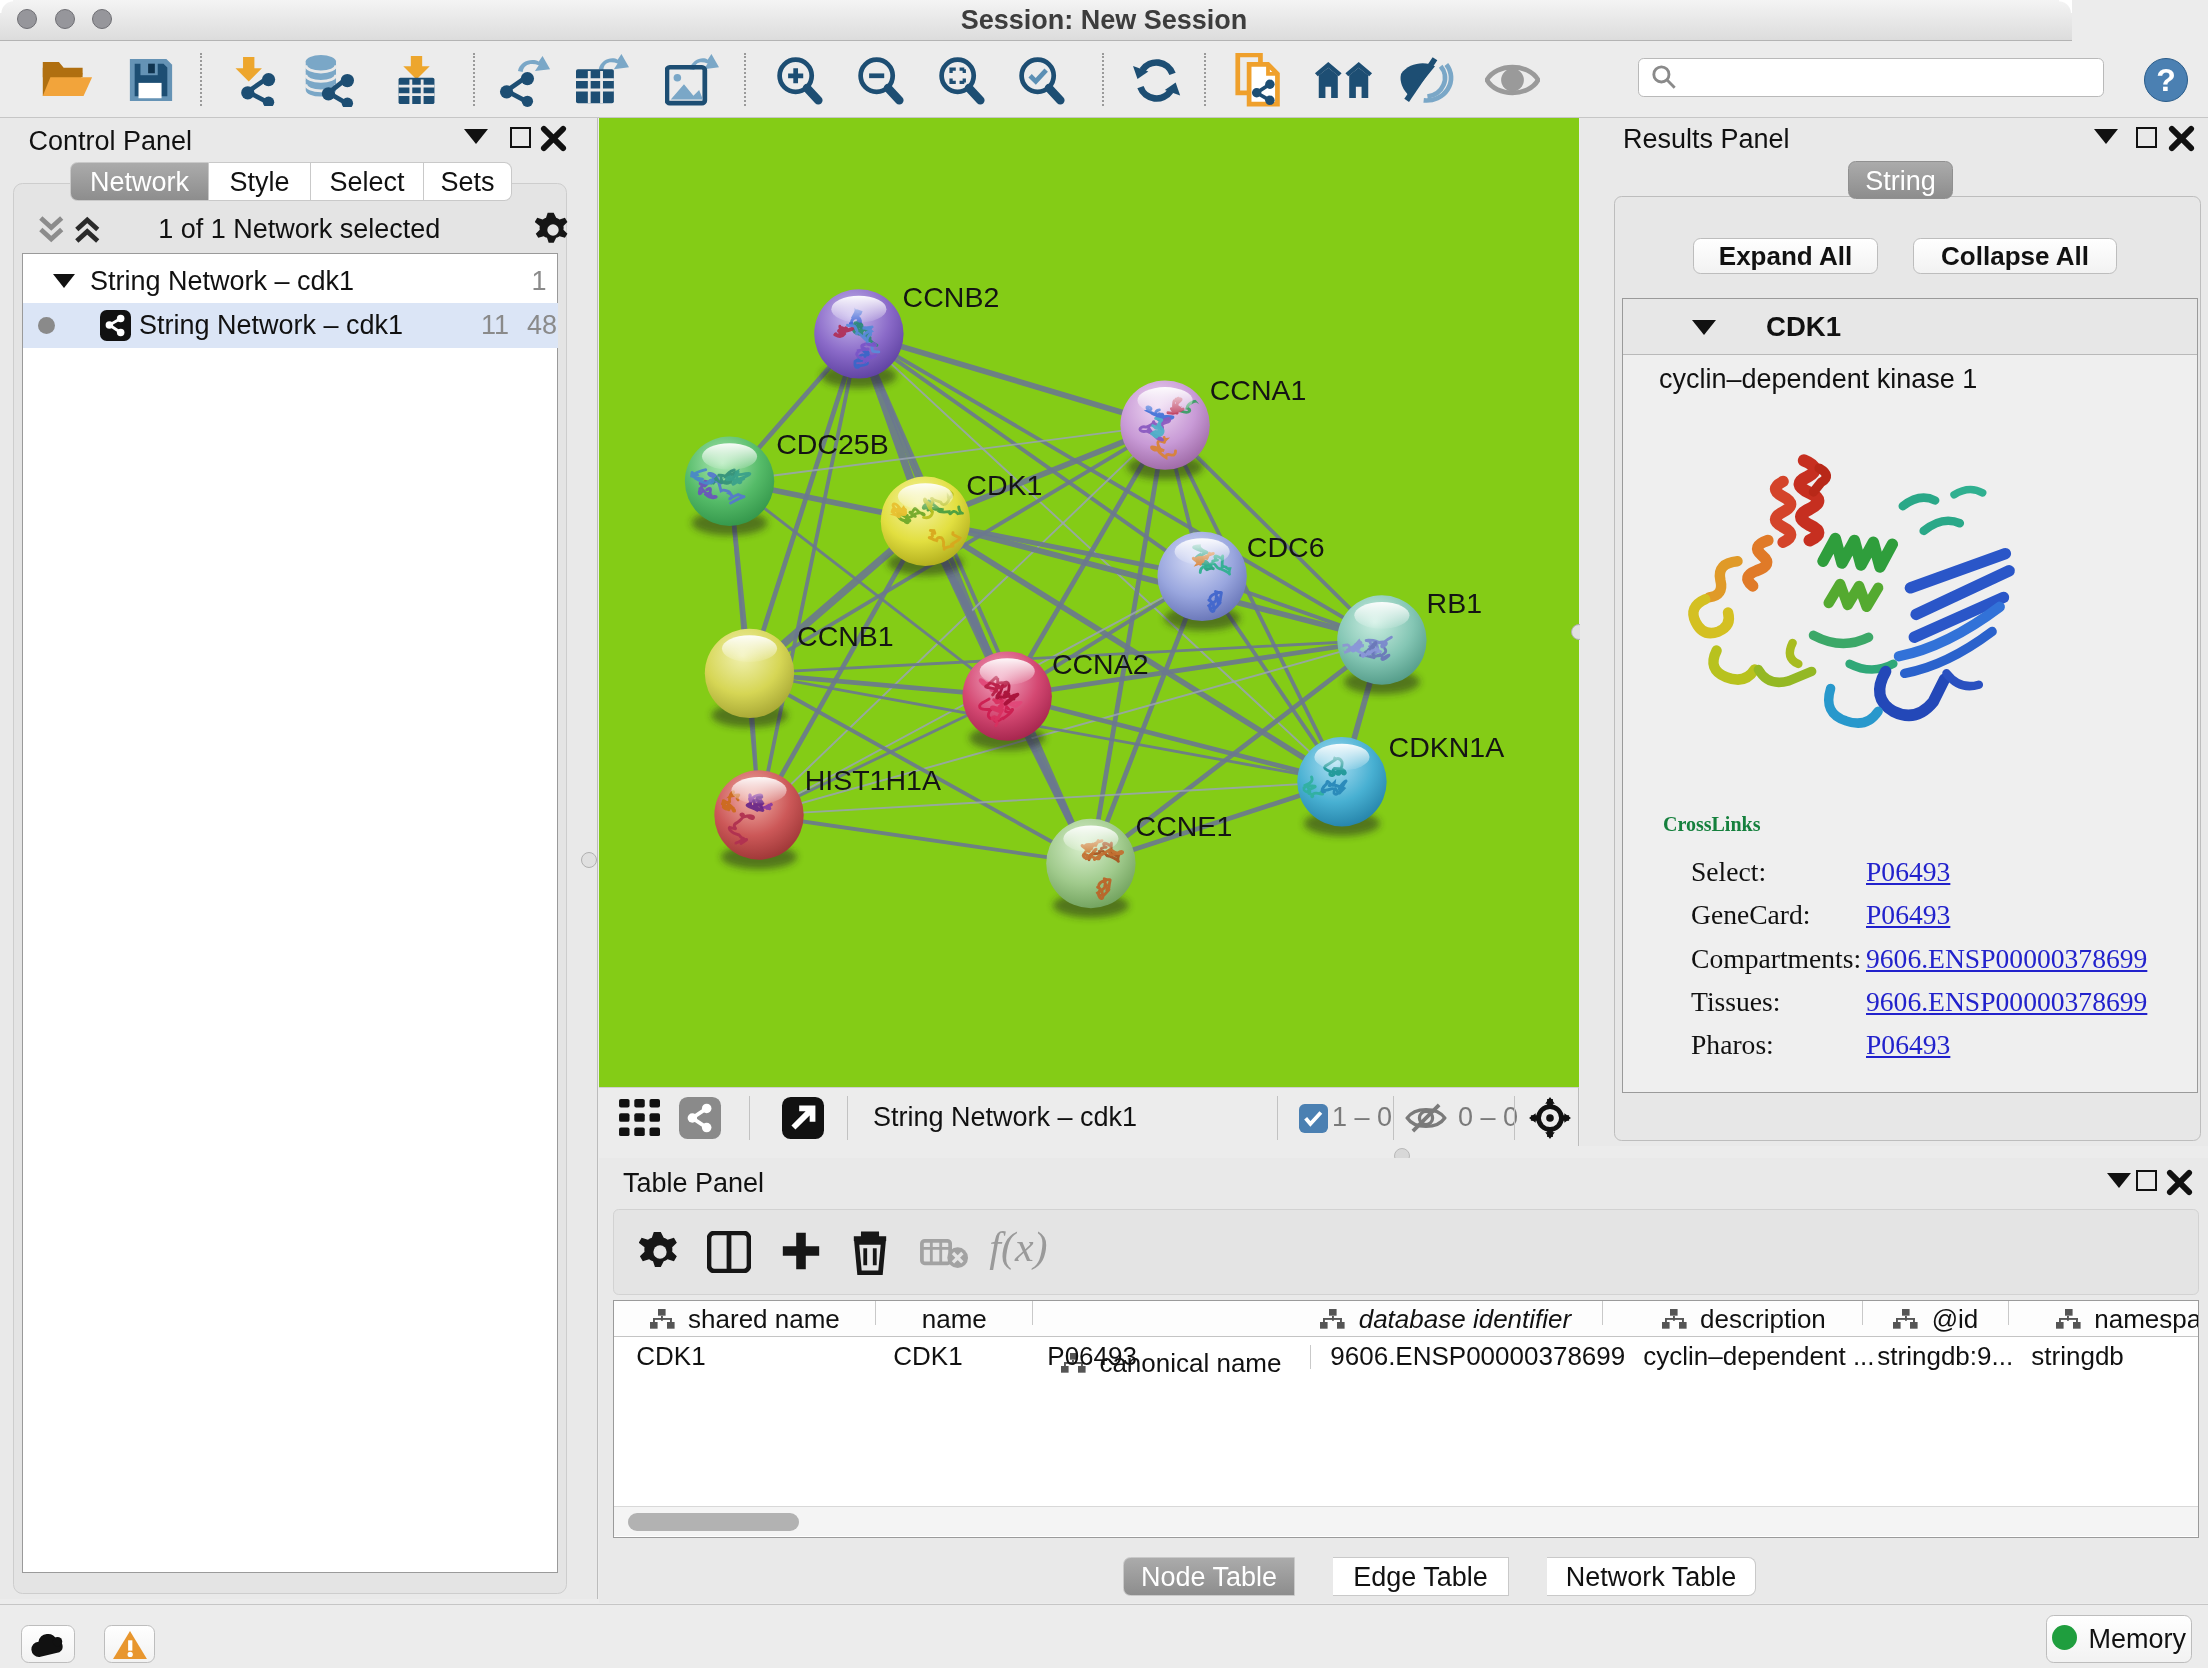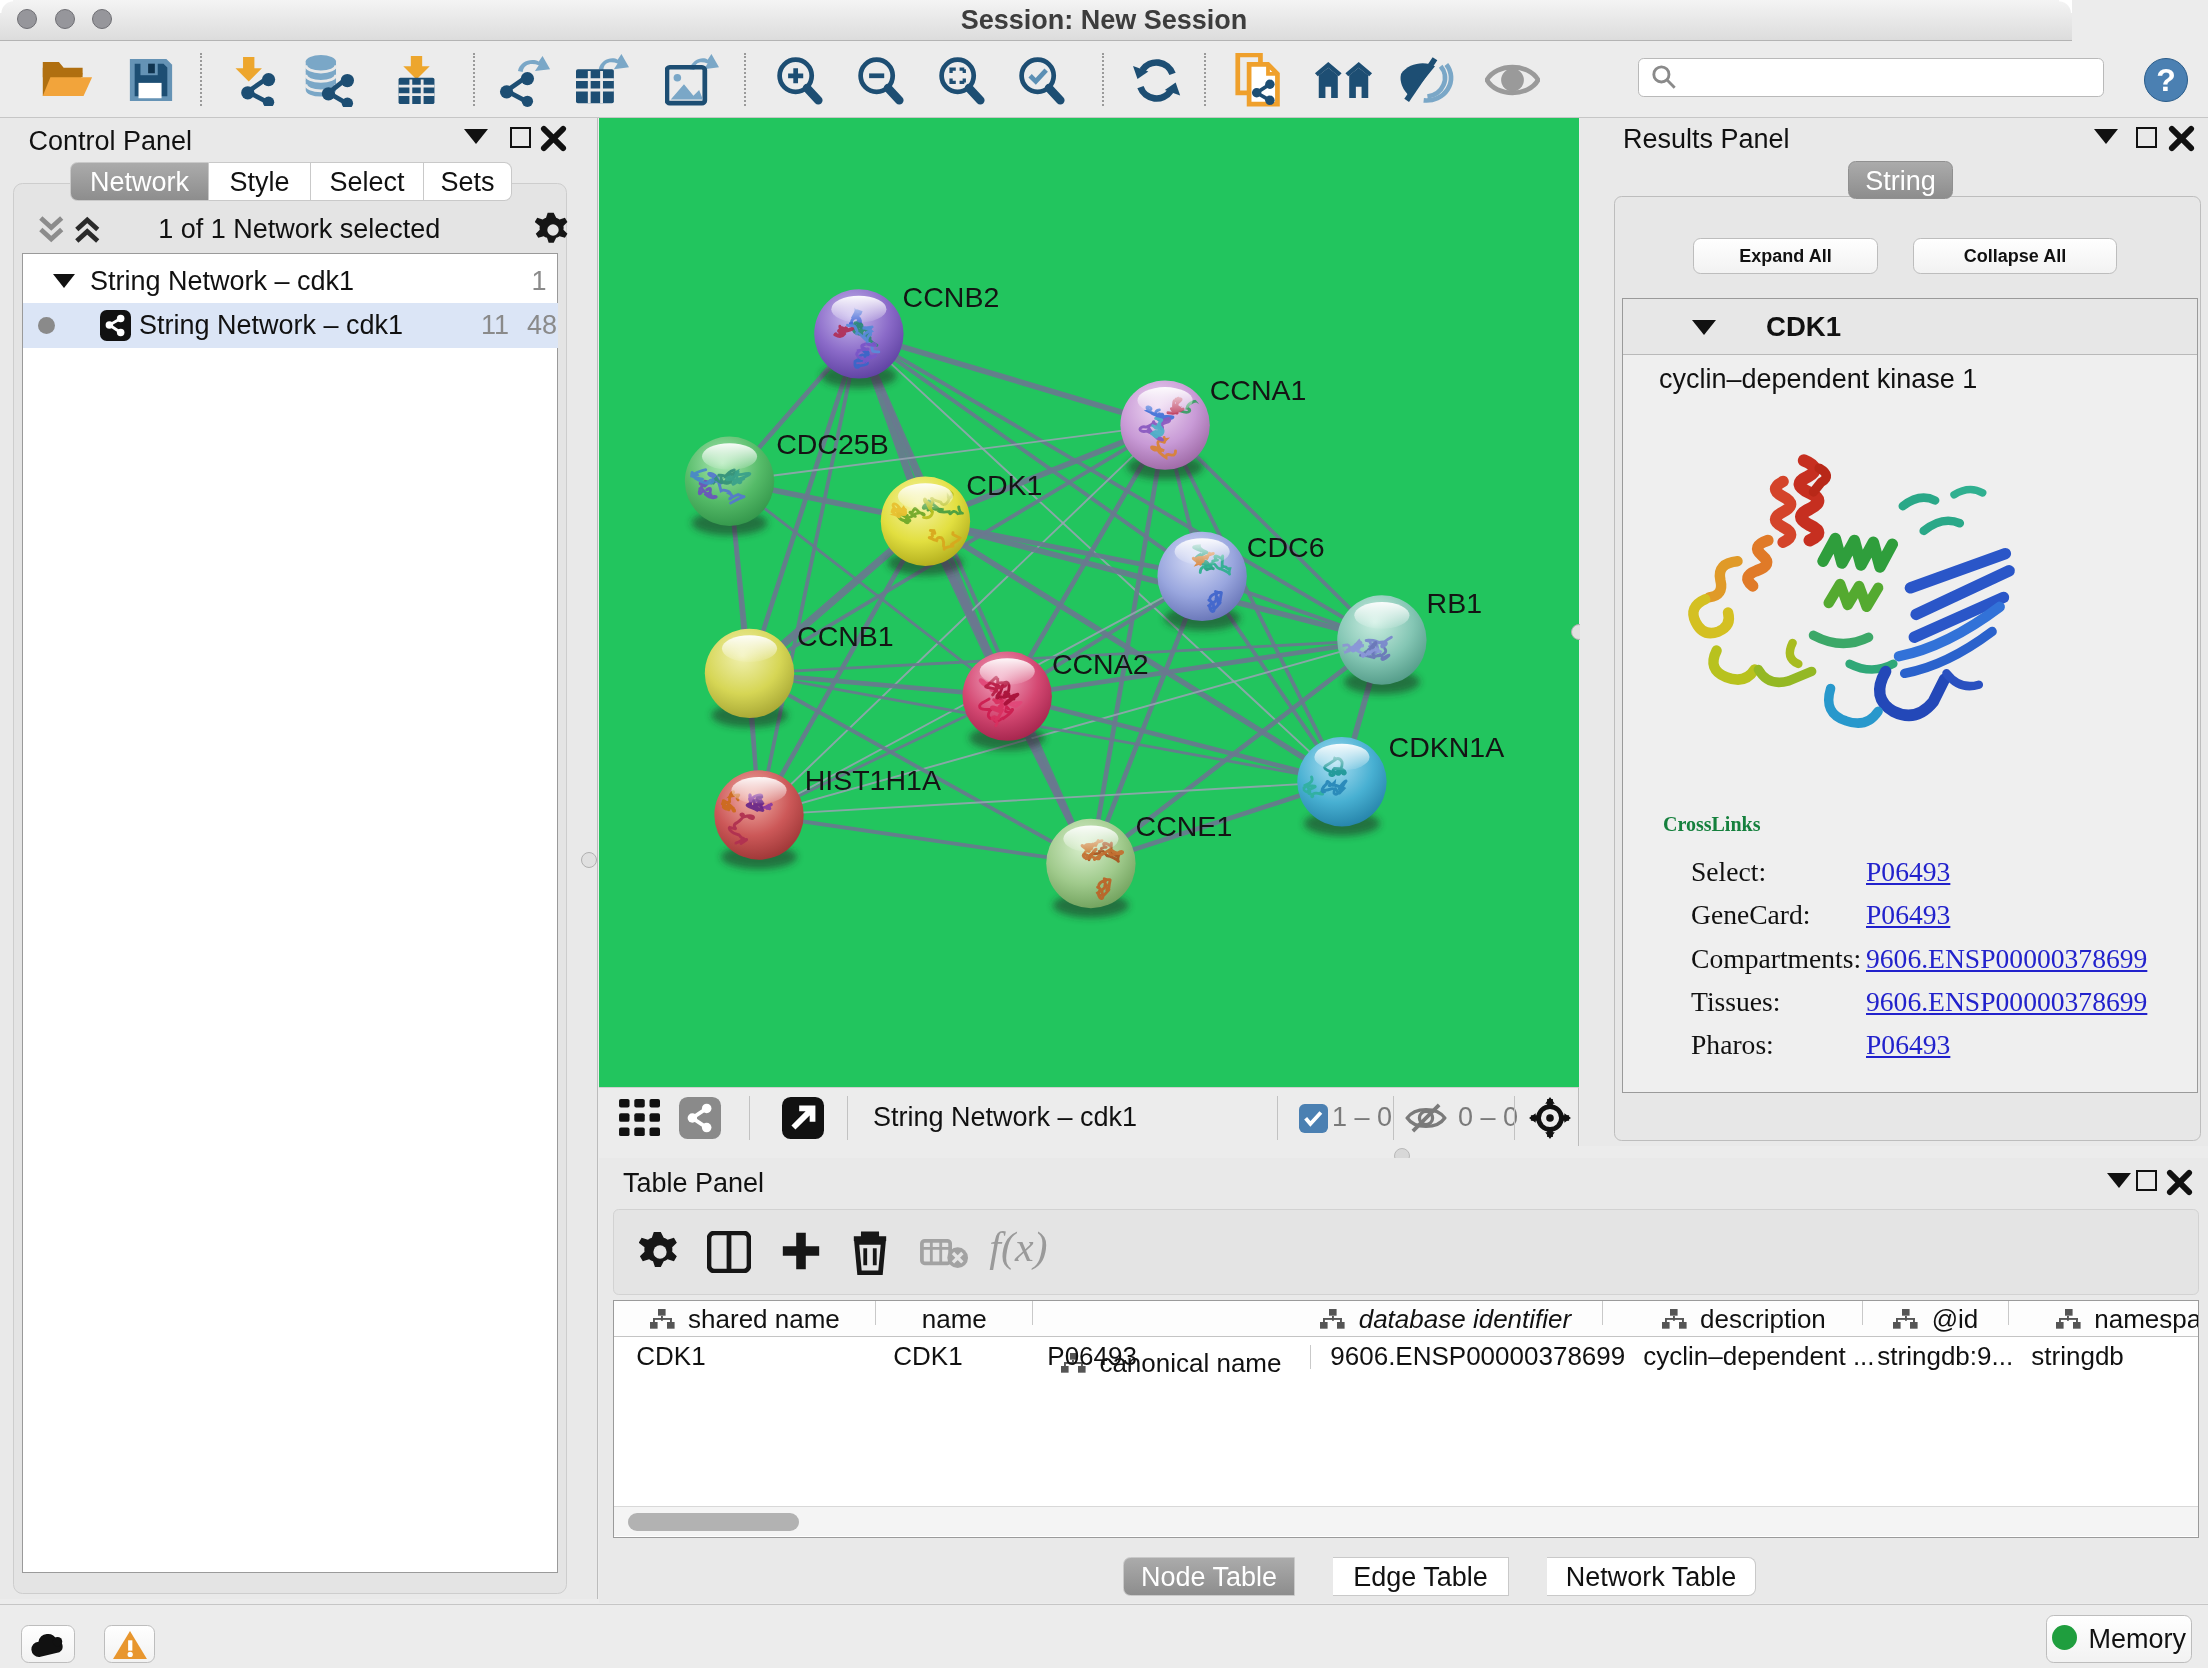--- a/index.html
+++ b/index.html
@@ -16,30 +16,30 @@
   #toolbar { position:absolute; left:0; top:42px; width:2208px; height:76px;
     background:#ececec; border-bottom:1px solid #c6c6c6; }
   .tbi { position:absolute; top:0; height:76px; display:flex; align-items:center; justify-content:center; }
   .tsep { position:absolute; top:11.4px; height:53px; width:0;
     border-left:2.9px dotted #9a9a9a; }
   #searchbox { position:absolute; left:1638px; top:16px; width:466px; height:39px;
     background:#fff; border:1.9px solid #b9b9b9; border-radius:5.7px; }
   
   #controlpanel { position:absolute; left:0; top:118px; width:598px; height:1481px;
     background:#e9e9e9; border-right:1px solid #bcbcbc; }
-  #netview { position:absolute; left:599px; top:118px; width:980px; height:969px; background:#22c55e; }
+  #netview { position:absolute; left:599px; top:118px; width:980px; height:969px; background:#84cc16; }
   #netbar { position:absolute; left:599px; top:1087px; width:980px; height:59px;
     background:#ececec; border-top:1px solid #cfcfcf; border-right:1px solid #bcbcbc; }
   #resultspanel { position:absolute; left:1580px; top:118px; width:629px; height:1028px; background:#e9e9e9; }
   #tablepanel { position:absolute; left:599px; top:1158px; width:1609px; height:445px; background:#e9e9e9; }
   #statusbar { position:absolute; left:0; top:1604px; width:2208px; height:65px;
     background:#ececec; border-top:1px solid #c6c6c6; }
   .ptitle { font-size:27px; color:#111; }
   .wbtn { position:absolute; background:linear-gradient(#ffffff,#f2f2f2); border:1px solid #bdbdbd;
-    border-radius:7.6px; text-align:center; font-size:18px; color:#111; }
+    border-radius:7.6px; text-align:center; font-size:26px; color:#111; }
   .seg { height:39px; line-height:39px; text-align:center; font-size:27px; color:#111;
     background:#fff; border:1px solid #c9c9c9; border-left:none; }
   .seg:first-child { border-left:1px solid #c9c9c9; }
   .seg-sel { background:linear-gradient(#ababab,#8d8d8d); color:#fff; }
   .clrow { position:absolute; left:68px; font-family:"Liberation Serif", serif; font-size:27.6px; color:#111; white-space:nowrap; }
   .cll { display:inline-block; min-width:175px; }
   .clv { color:#2222cc; text-decoration:underline; }
   #thead { position:absolute; left:0; top:0; width:1585px; height:36px; background:#fdfdfd; border-bottom:1px solid #c4c4c4; }
   .th { position:absolute; top:0; height:24px; border-right:1px solid #c9c9c9; text-align:center; line-height:36px; font-size:26px; color:#111; }
   .ticon { display:inline-block; width:25px; height:21px; margin-right:13.3px; vertical-align:-1.9px;

